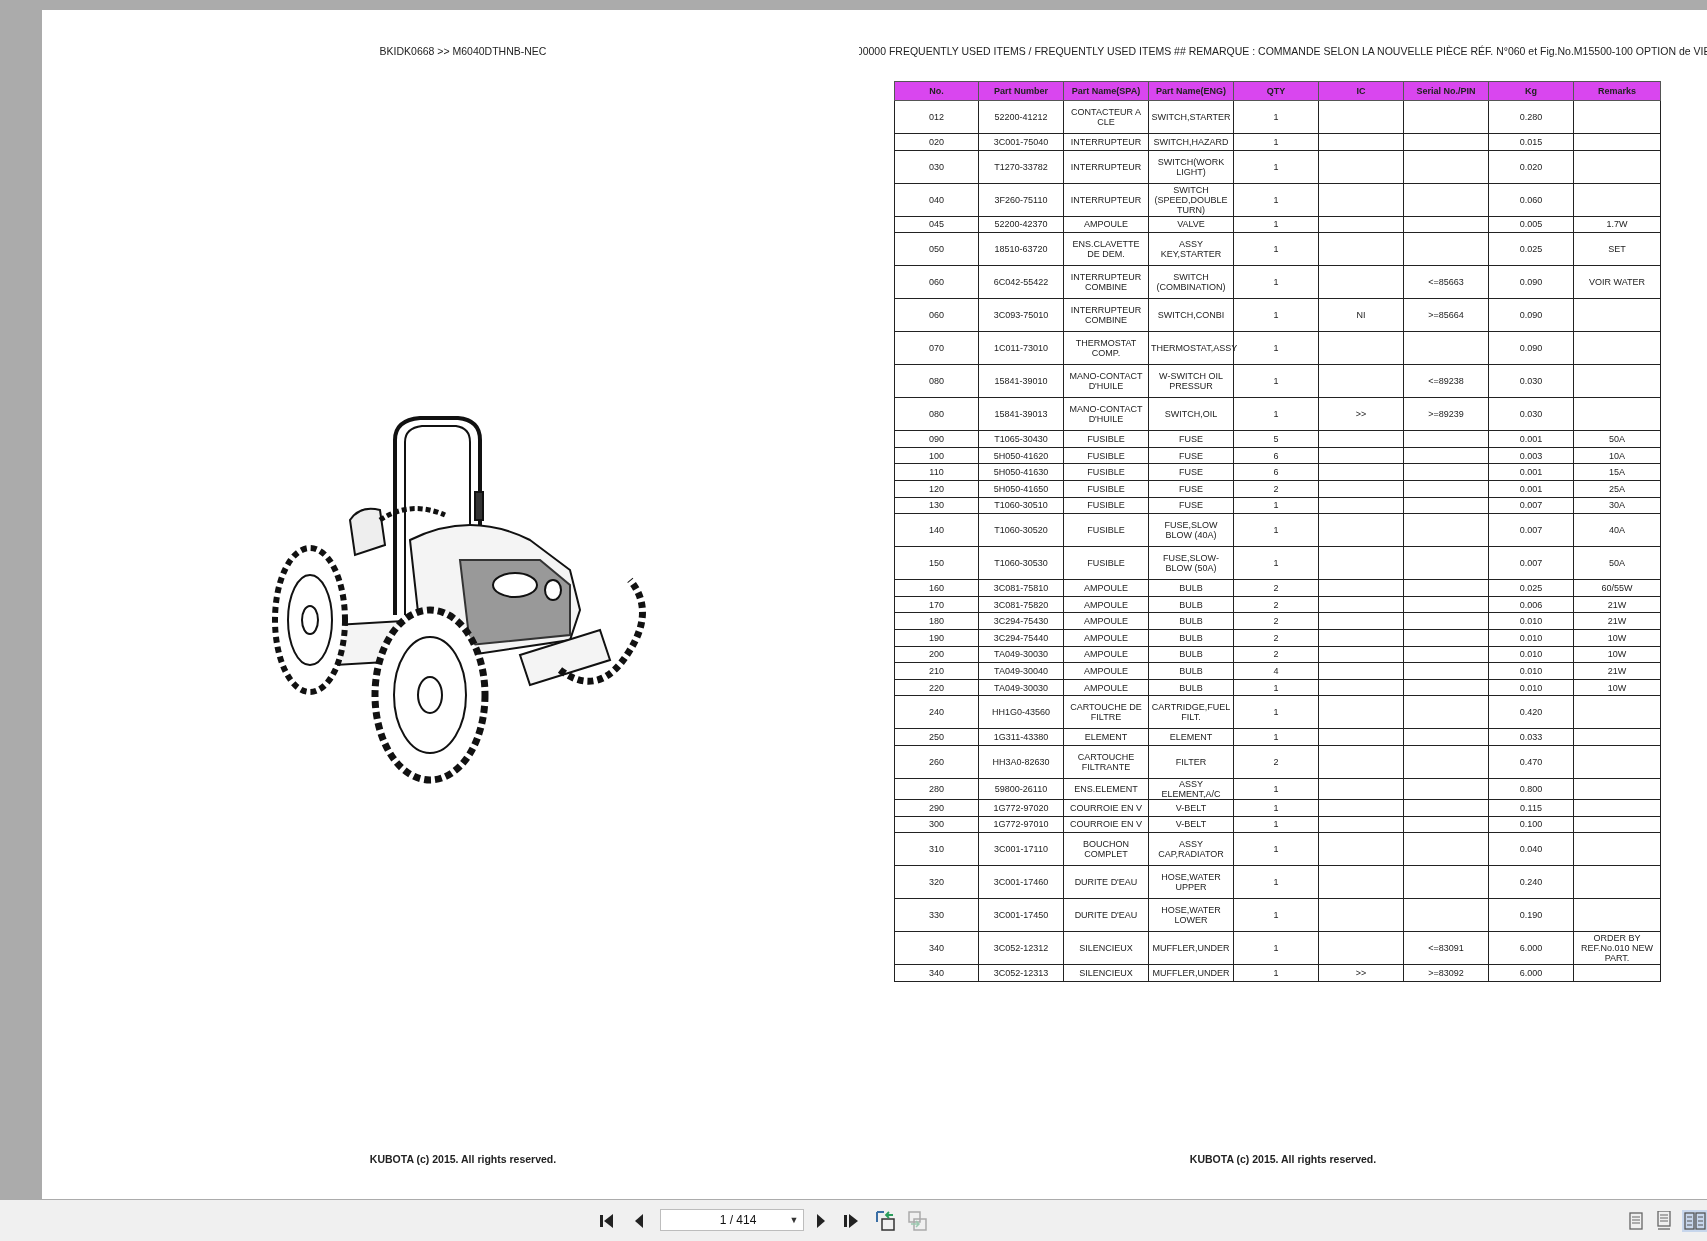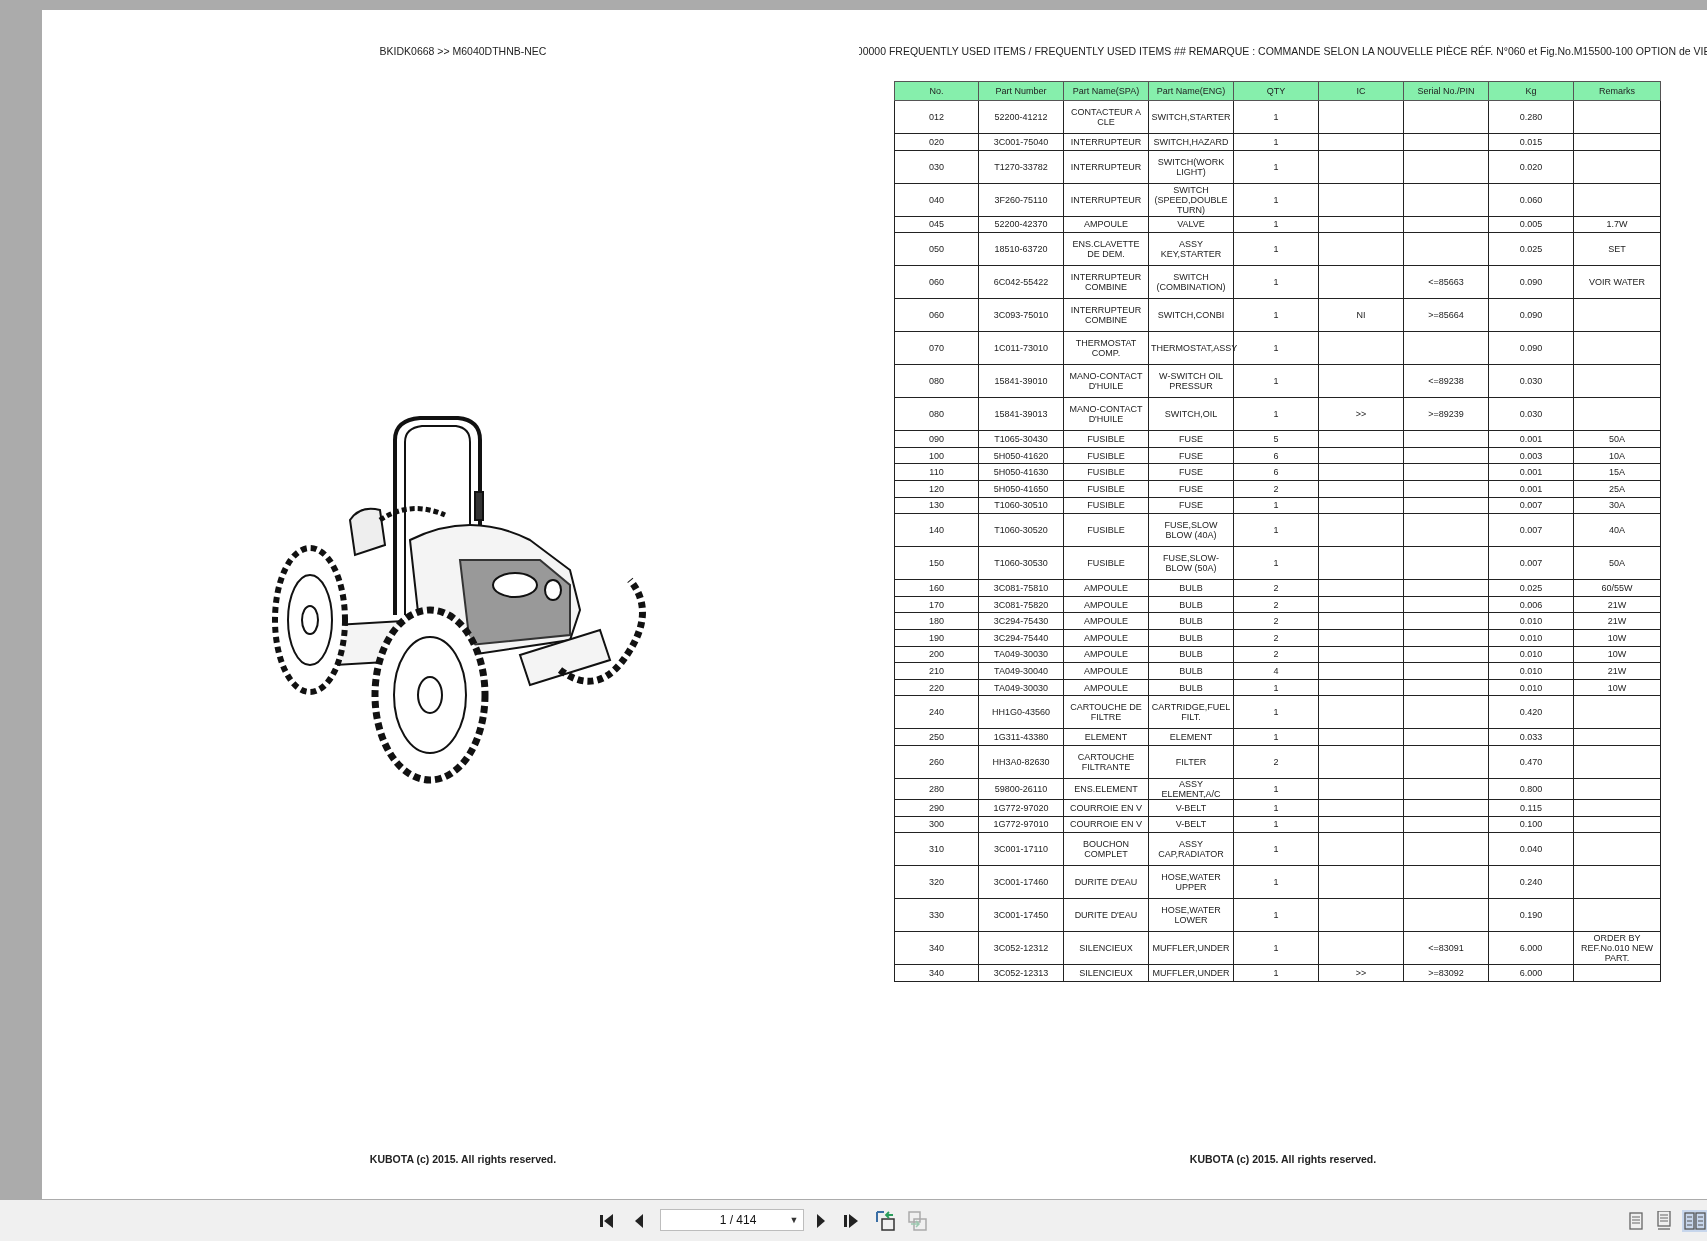--- a/index.html
+++ b/index.html
@@ -14,21 +14,21 @@
   #page-left .page-header { left:0; width:842px; text-align:center; }
   #page-right .page-header { left:-8px; }
   .page-footer { position:absolute; top:1143px; font-size:10.5px; width:100%; text-align:center; color:#222;font-weight:bold; }
   .tractor { position:absolute; left:228px; top:400px; width:390px; height:380px; }
 
   table.parts {
     position:absolute; left:35px; top:71px; width:766px;
     border-collapse:collapse; font-size:9px; table-layout:fixed;
   }
   table.parts th {
-    background:#86efac; font-weight:normal; height:16px; border:1px solid #555; color:#222;
+    background:#d946ef; font-weight:bold; height:16px; border:1px solid #555; color:#222;
   }
   table.parts td {
     border:1px solid #222; text-align:center; vertical-align:middle; line-height:10px; padding:0 2px; color:#222;
   }
   tr.h1 td { height:15.6px; }
   tr.h2 td { height:32px; }
   tr.h3 td { height:32px; }
 
   .toolbar {
     position:absolute; left:0; top:1200px; width:1707px; height:41px; background:#f0f0f0;

